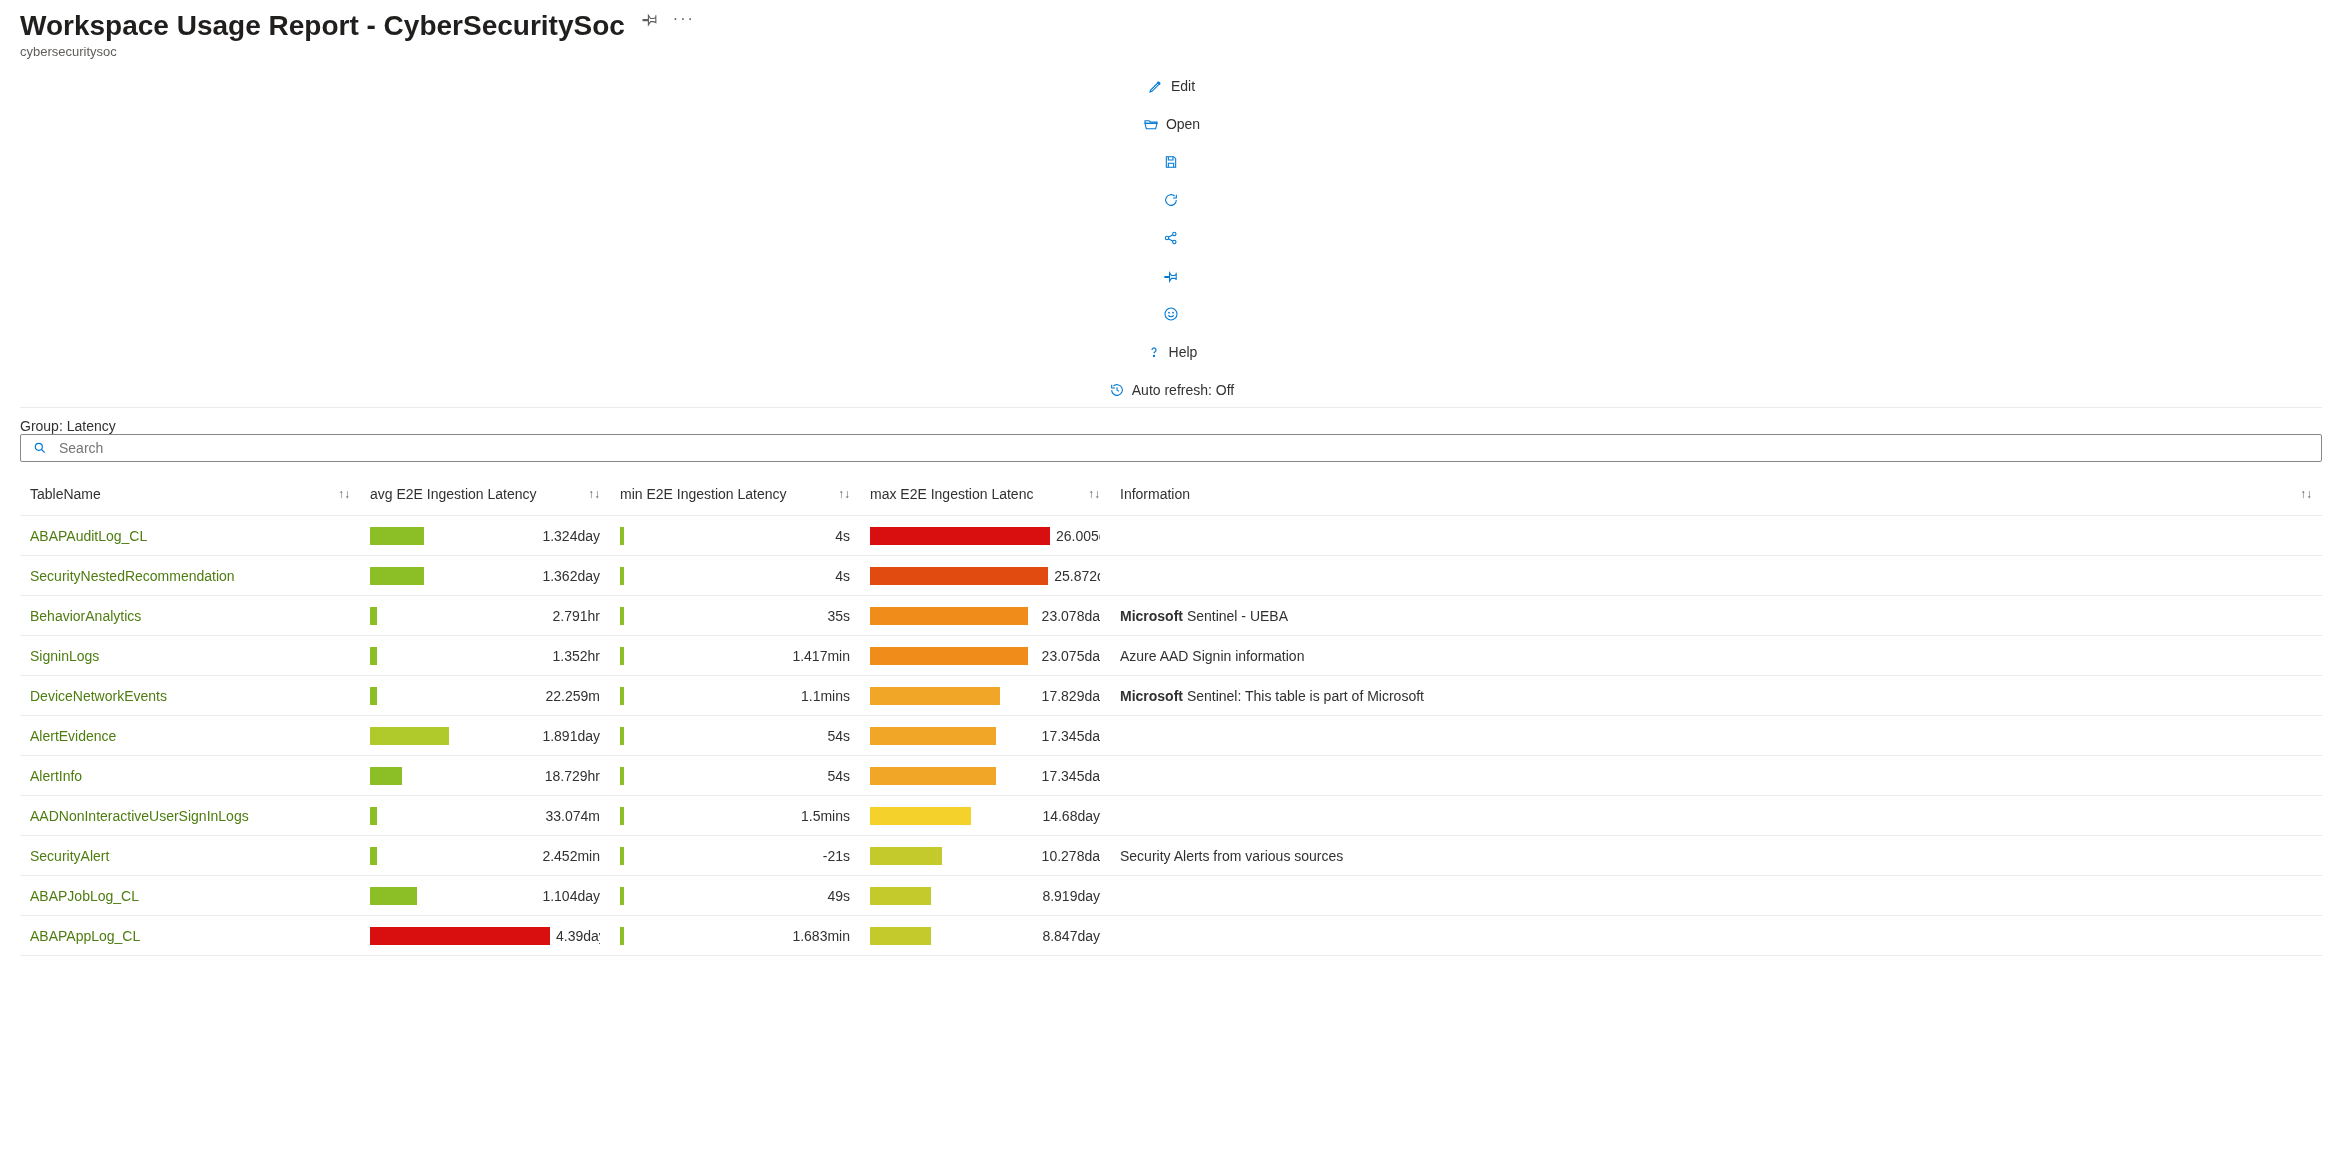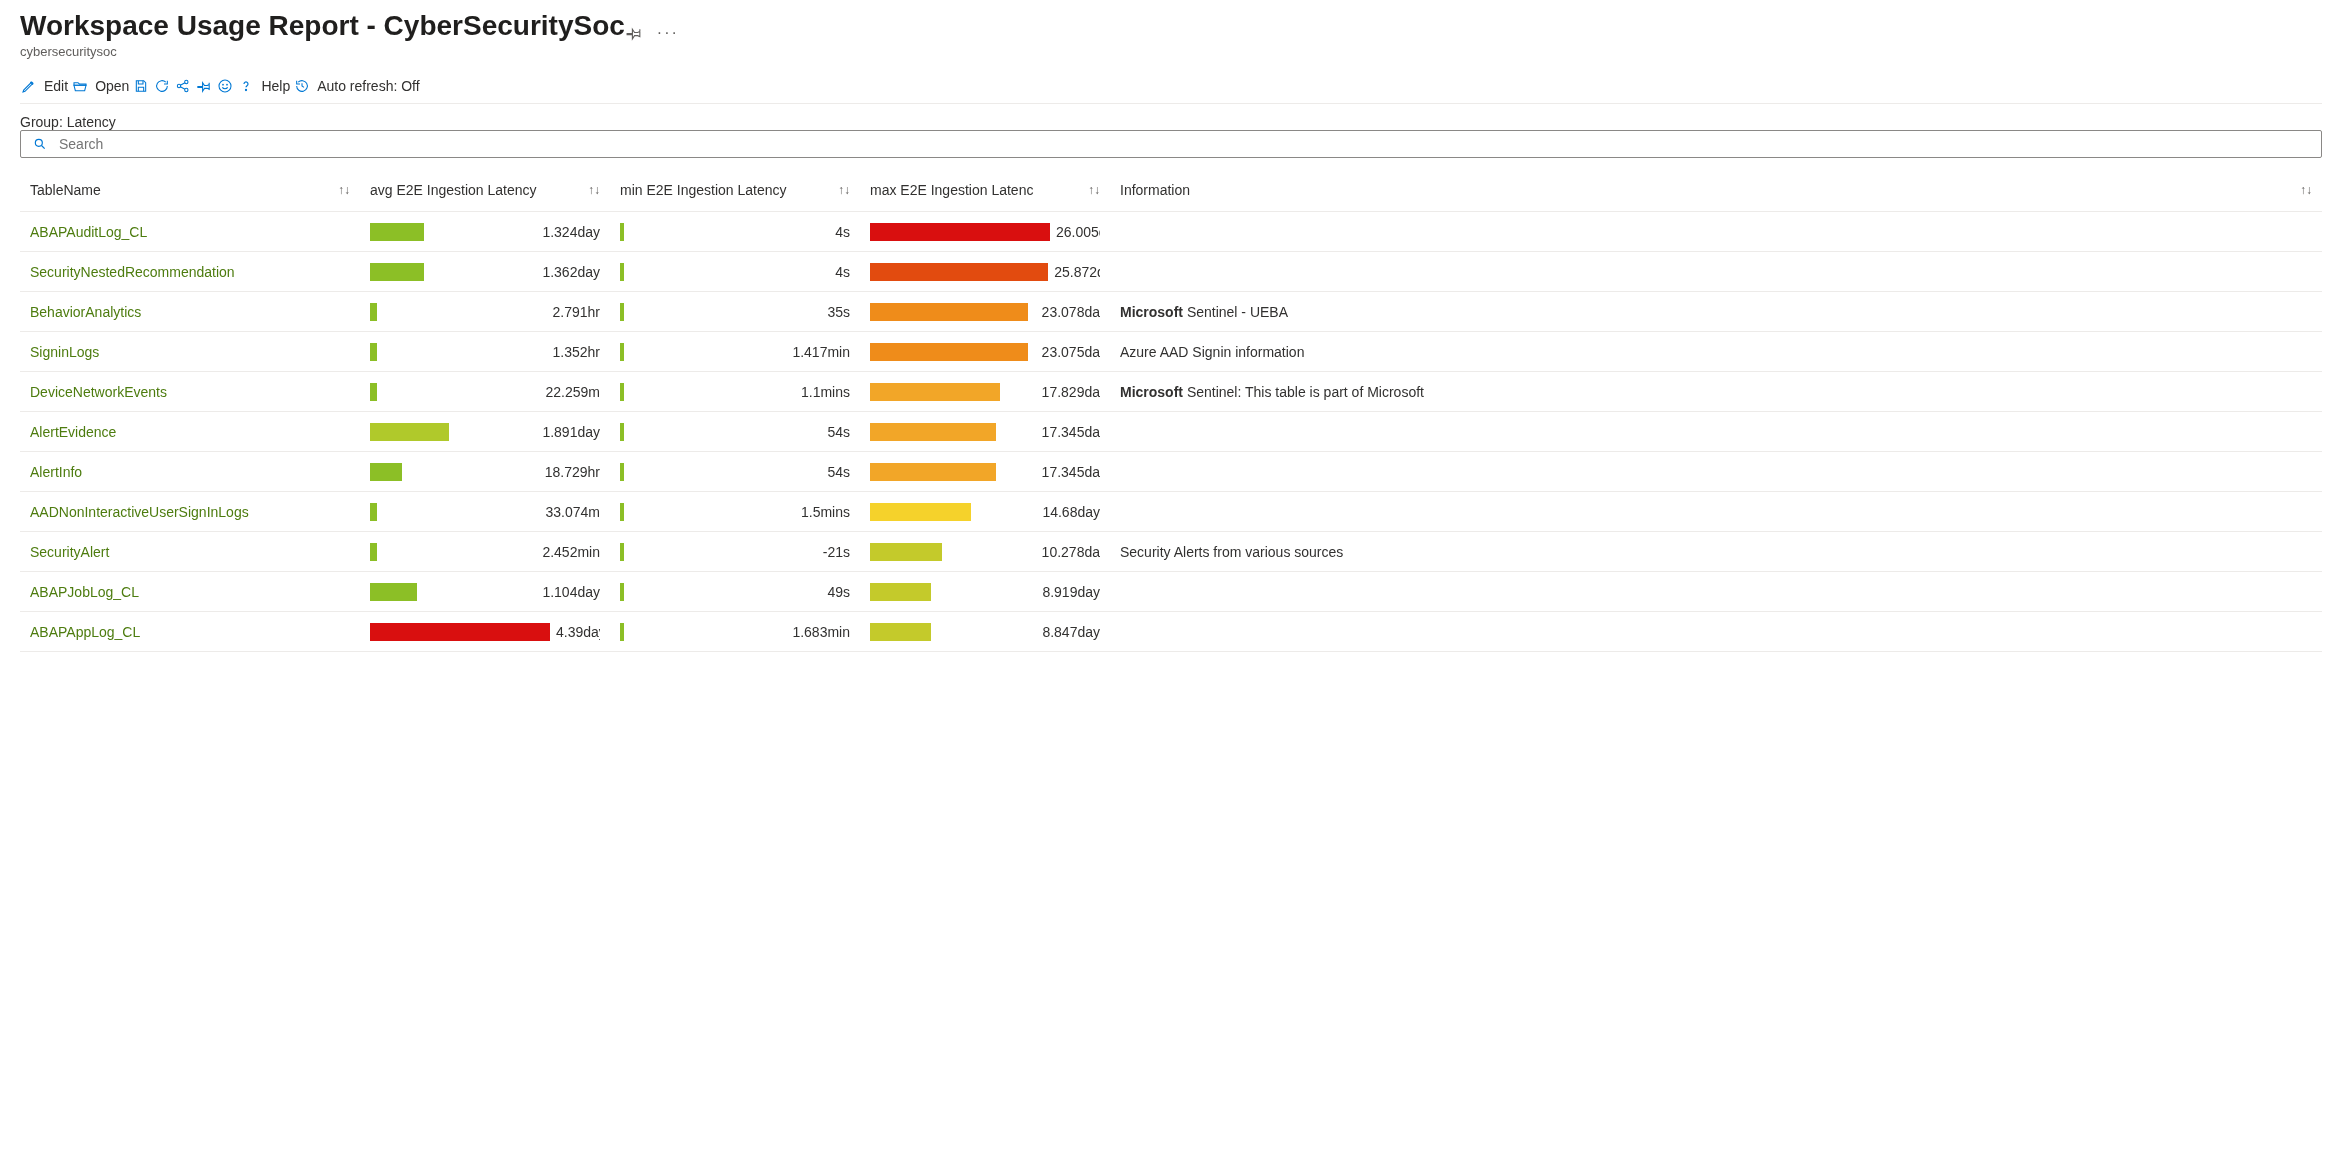--- a/index.html
+++ b/index.html
@@ -4,40 +4,41 @@
 <style>
   * { box-sizing: border-box; }
   body {
     margin: 0;
     font-family: "Segoe UI", -apple-system, BlinkMacSystemFont, sans-serif;
     color: #323130;
     background: #fff;
     font-size: 14px;
   }
   .page { padding: 10px 20px; }
-  .title-row { display: flex; align-items: flex-end; }
+  .title-row { display: flex; align-items: flex-start; gap: 16px; }
   .title {
     font-size: 28px;
     font-weight: 600;
     color: #201f1e;
     margin: 0;
   }
   .title-icons { display: flex; align-items: center; gap: 16px; color: #605e5c; }
   .subtitle {
     font-size: 13px;
     color: #605e5c;
     margin-top: 2px;
   }
   .toolbar {
     display: flex;
     align-items: center;
-    gap: 3px;
+    gap: 20px;
     margin-top: 18px;
     padding-bottom: 8px;
     border-bottom: 1px solid #edebe9;
+    flex-direction: column;
   }
   .toolbar-item {
     display: flex;
     align-items: center;
     gap: 6px;
     color: #323130;
     cursor: pointer;
     font-size: 14px;
   }
   .toolbar-item .ic { color: #0078d4; }

